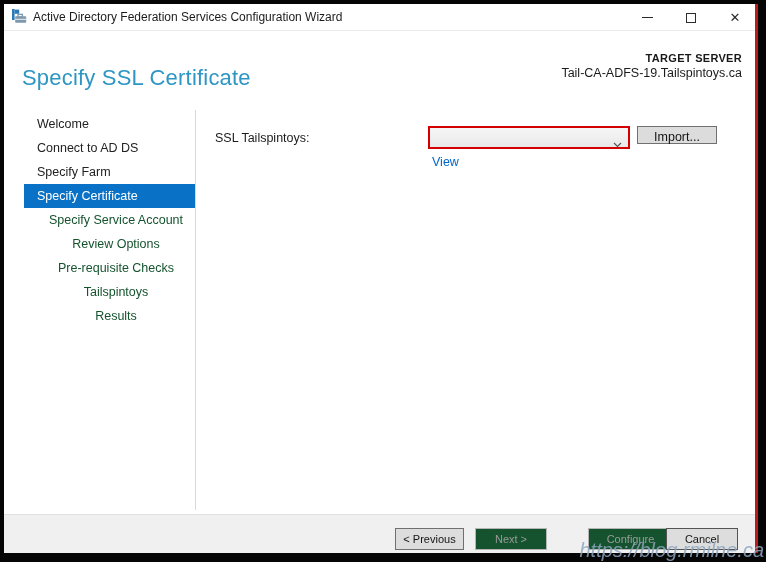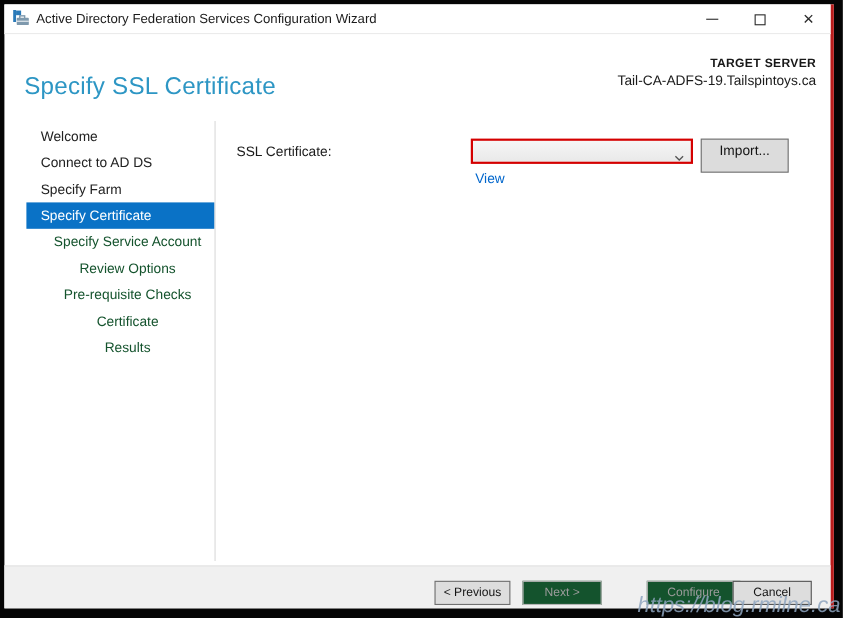--- a/index.html
+++ b/index.html
@@ -53,21 +53,21 @@
 
   
   .ssl-label { position:absolute; left:211px; top:127px; font-size:12.5px; color:#1b1b1b; }
   .cert-combo {
     position:absolute; left:424px; top:122px; width:202px; height:23px;
     border:2px solid #d40000; background:linear-gradient(#f6f6f6,#e9e9e9);
   }
   .combo-value { position:absolute; left:5px; top:2px; font-size:12px; color:#1b1b1b; }
   .combo-chevron { position:absolute; right:6px; top:6px; }
   .import-btn {
-    position:absolute; left:633px; top:122px; width:80px; height:31px;
+    position:absolute; left:633px; top:122px; width:80px; height:18px;
     background:#dcdcdc; border:1px solid #707070; font-size:12.5px; color:#141414;
     text-align:center; line-height:21px; font-family:"Liberation Sans", sans-serif;
   }
   .view-link { position:absolute; left:428px; top:151px; font-size:12.5px; color:#0066cc; cursor:pointer; }
 
   
   .footer {
     position:absolute; left:0; top:510px; width:751px; height:39px;
     background:#f0f0f0; border-top:1px solid #e1e1e1;
   }
@@ -122,27 +122,27 @@
     </div>
 
     <div class="sidebar">
       <div class="nav-item">Welcome</div>
       <div class="nav-item">Connect to AD DS</div>
       <div class="nav-item">Specify Farm</div>
       <div class="nav-item selected">Specify Certificate</div>
       <div class="nav-item disabled">Specify Service Account</div>
       <div class="nav-item disabled">Review Options</div>
       <div class="nav-item disabled">Pre-requisite Checks</div>
-      <div class="nav-item disabled">Certificate</div>
+      <div class="nav-item disabled">Tailspintoys</div>
       <div class="nav-item disabled">Results</div>
     </div>
 
     <div class="v-divider"></div>
 
-    <div class="ssl-label">SSL Certificate:</div>
+    <div class="ssl-label">SSL Tailspintoys:</div>
     <div class="cert-combo">
       <span class="combo-value"></span>
       <span class="combo-chevron">
         <svg width="9" height="6" viewBox="0 0 9 6">
             <polyline points="1,1 4.5,4.5 8,1" fill="none" stroke="#555555" stroke-width="1.2"></polyline>
           </svg>
       </span>
     </div>
     <div class="import-btn">Import...</div>
     <div class="view-link">View</div>

